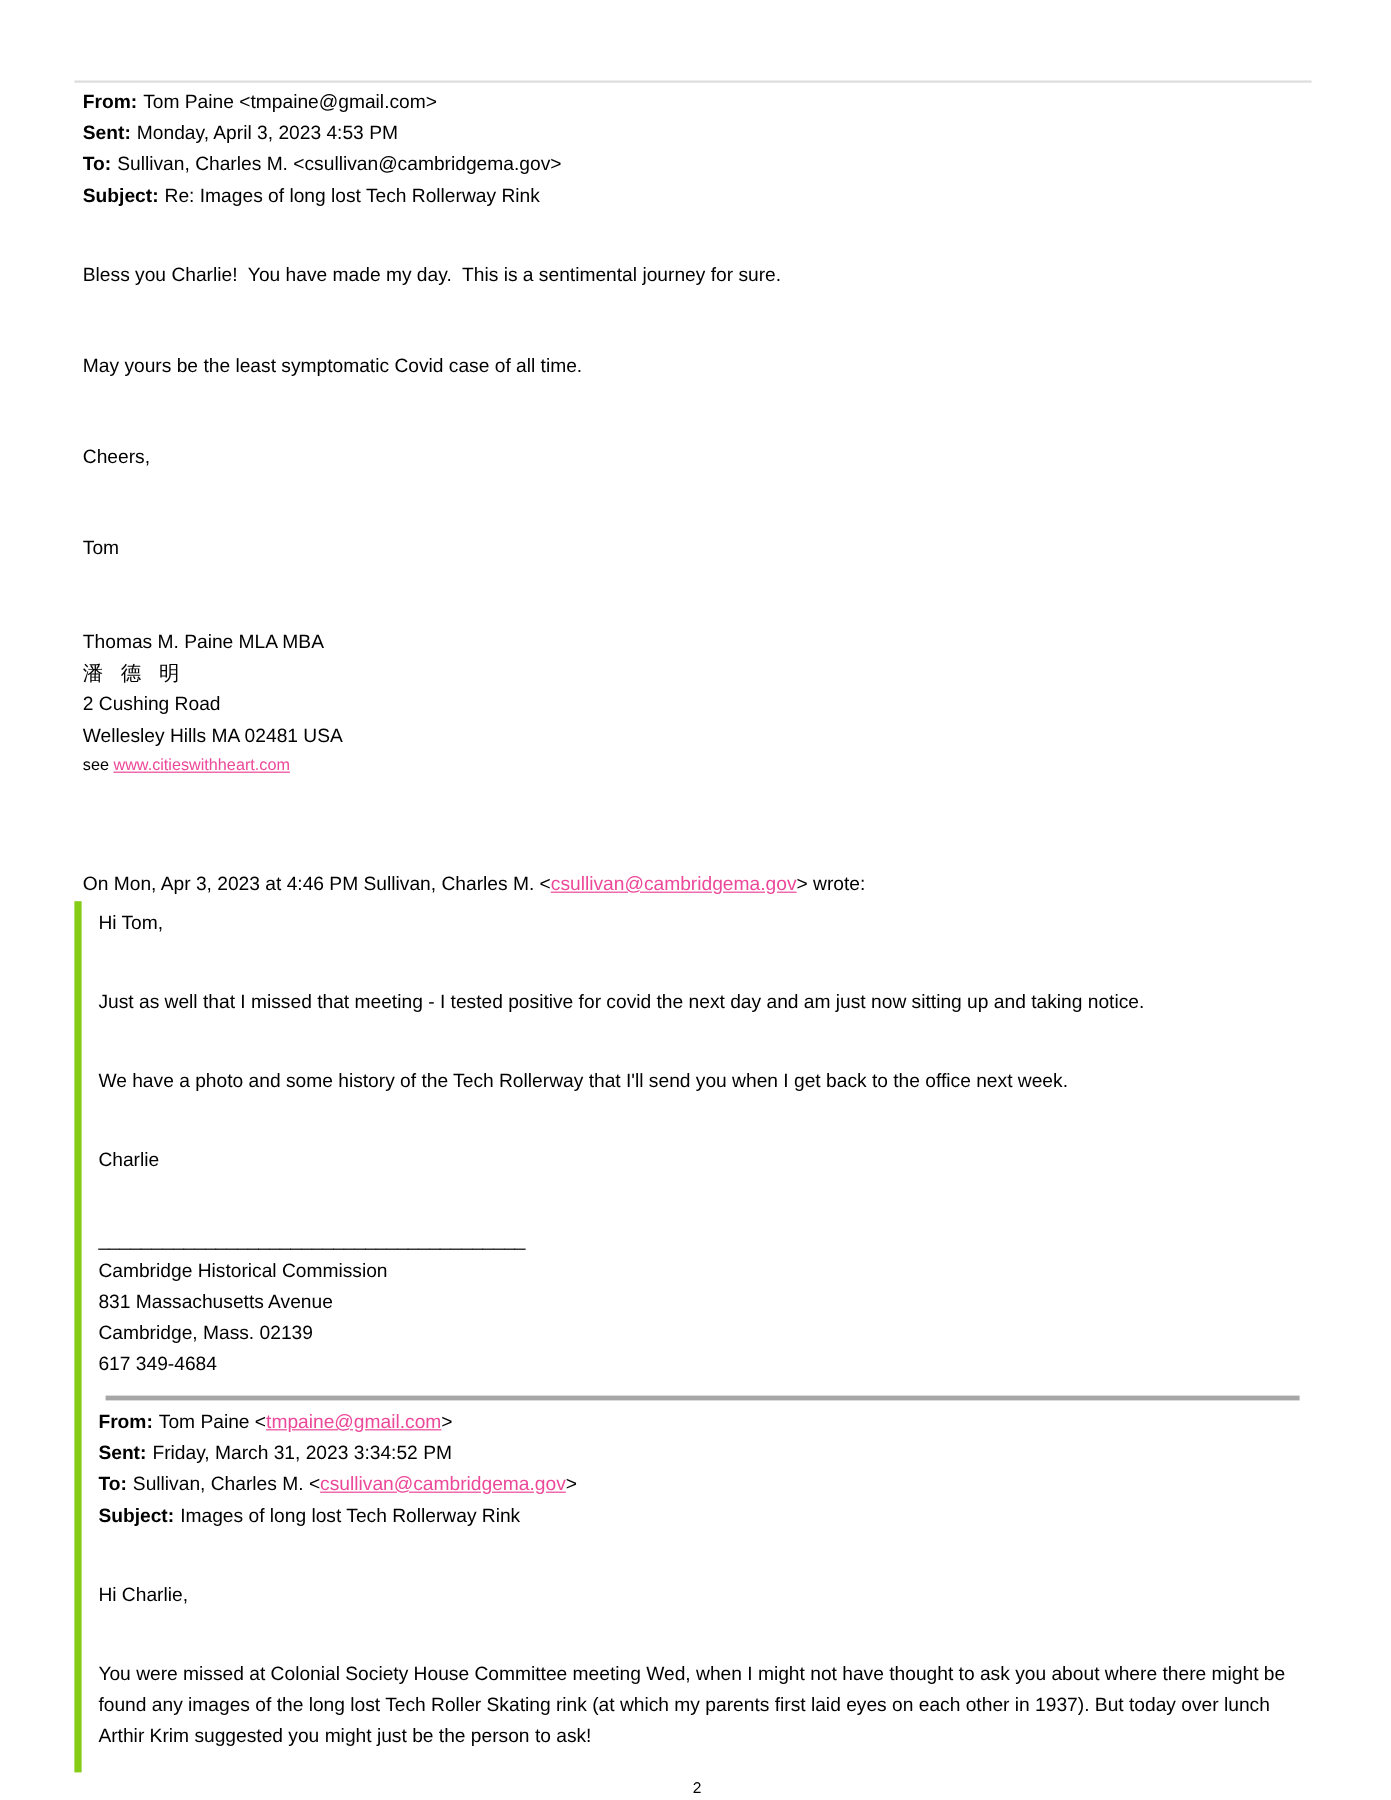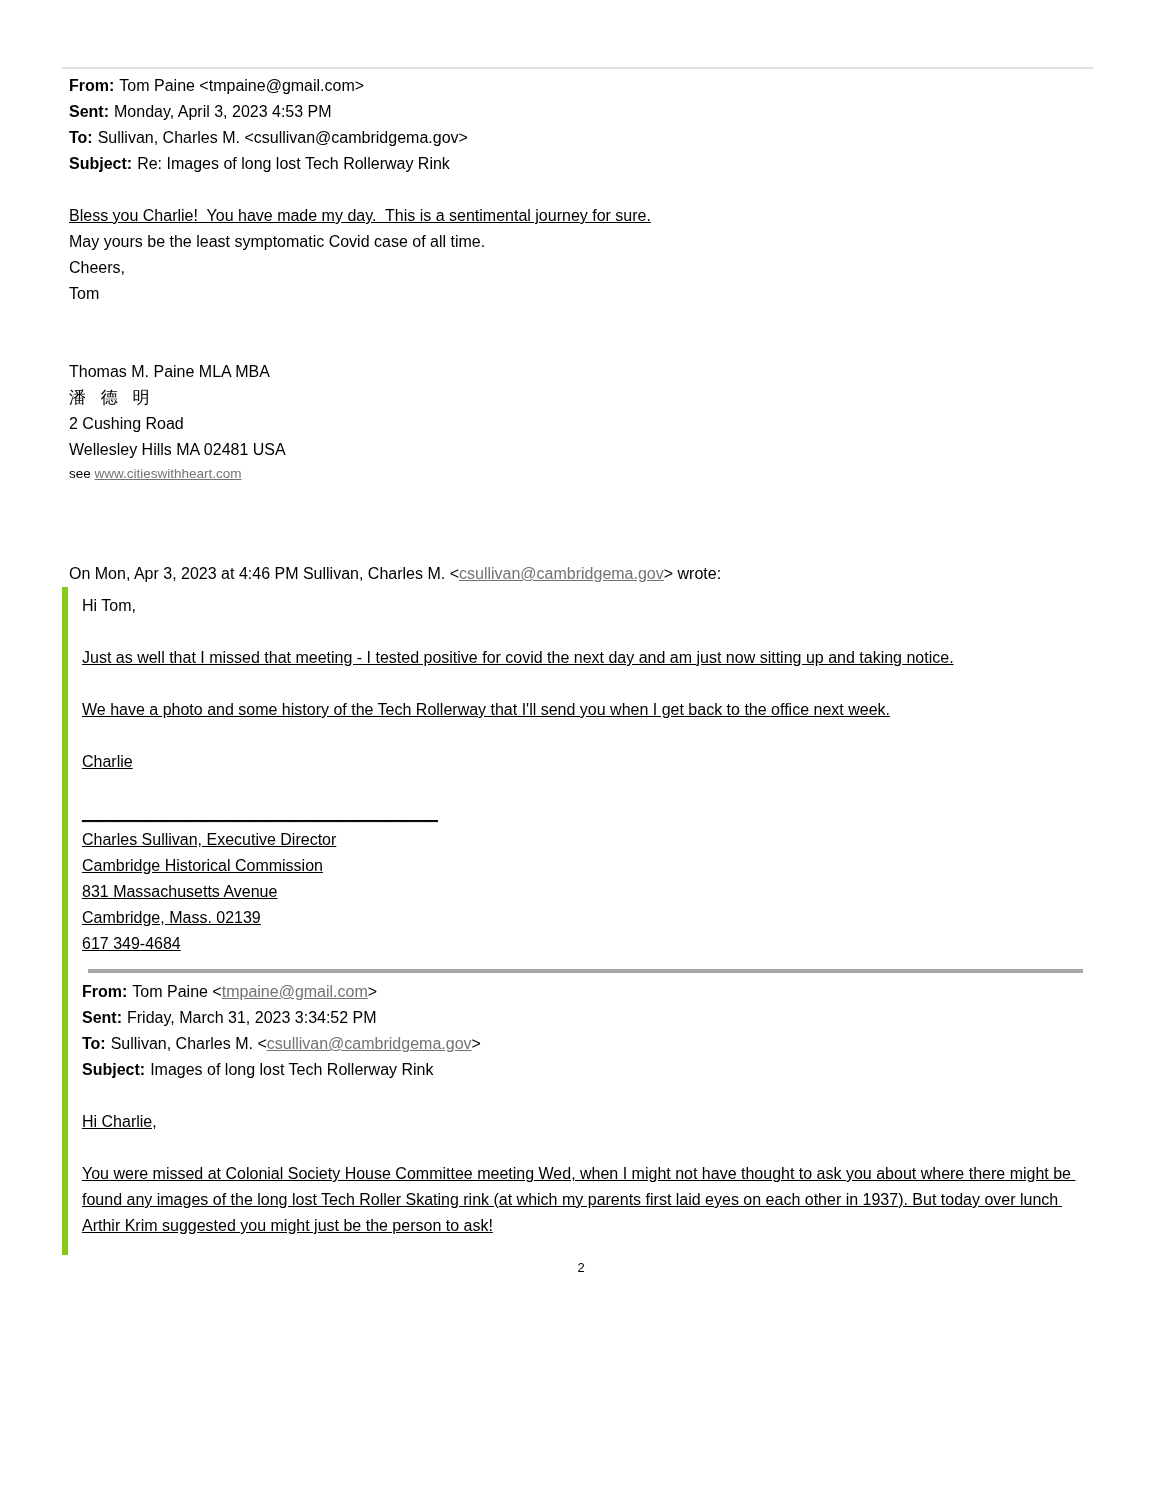--- a/index.html
+++ b/index.html
@@ -8,23 +8,23 @@
     background: #ffffff;
     font-family: "Liberation Sans", sans-serif;
     color: #000000;
     overflow: hidden;
   }
   .page { padding: 0 66px 0 69px; }
   .line { font-size: 16px; line-height: 26px; white-space: pre-wrap; }
   .small { font-size: 13.5px; line-height: 22px; }
   .lbl { font-weight: 700; margin-right: 5px; }
   .it { font-style: italic; }
-  .link { color: #737373; text-decoration: underline; cursor: pointer; }
-  .gap1 { margin-top: 26px; text-decoration: underline; }
-  .gap2 { }
+  .link { color: #ec4899; text-decoration: underline; cursor: pointer; }
+  .gap1 { margin-top: 40px; }
+  .gap2 { margin-top: 50px; }
   .gap3 { margin-top: 76px; }
   .top-rule {
     margin-left: -7px; width: 1031px; height: 0;
     border-top: 2px solid #dfdfdf; margin-top: 67px;
   }
   .headers { margin-top: 4px; }
   .chinese { letter-spacing: 5px; font-size: 17px; }
   .author { font-size: 17px; }
   .quote {
     margin-left: -7px;
@@ -72,21 +72,20 @@
 
   <div class="quote">
 
     <div class="line">Hi Tom,</div>
     <div class="line gap1">Just as well that I missed that meeting - I tested positive for covid the next day and am just now sitting up and taking notice.</div>
     <div class="line gap1">We have a photo and some history of the Tech Rollerway that I'll send you when I get back to the office next week.</div>
     <div class="line gap1">Charlie</div>
 
     <div class="gap1">
       <div class="line underscores">________________________________________</div>
-      <div class="line">Charles Sullivan, Executive Director</div>
       <div class="line">Cambridge Historical Commission</div>
       <div class="line">831 Massachusetts Avenue</div>
       <div class="line">Cambridge, Mass. 02139</div>
       <div class="line">617 349-4684</div>
     </div>
 
     <div class="quote-divider"></div>
 
     <div>
       <div class="line"><span class="lbl">From:</span><span>Tom Paine &lt;</span><a class="link">tmpaine@gmail.com</a><span>&gt;</span></div>

